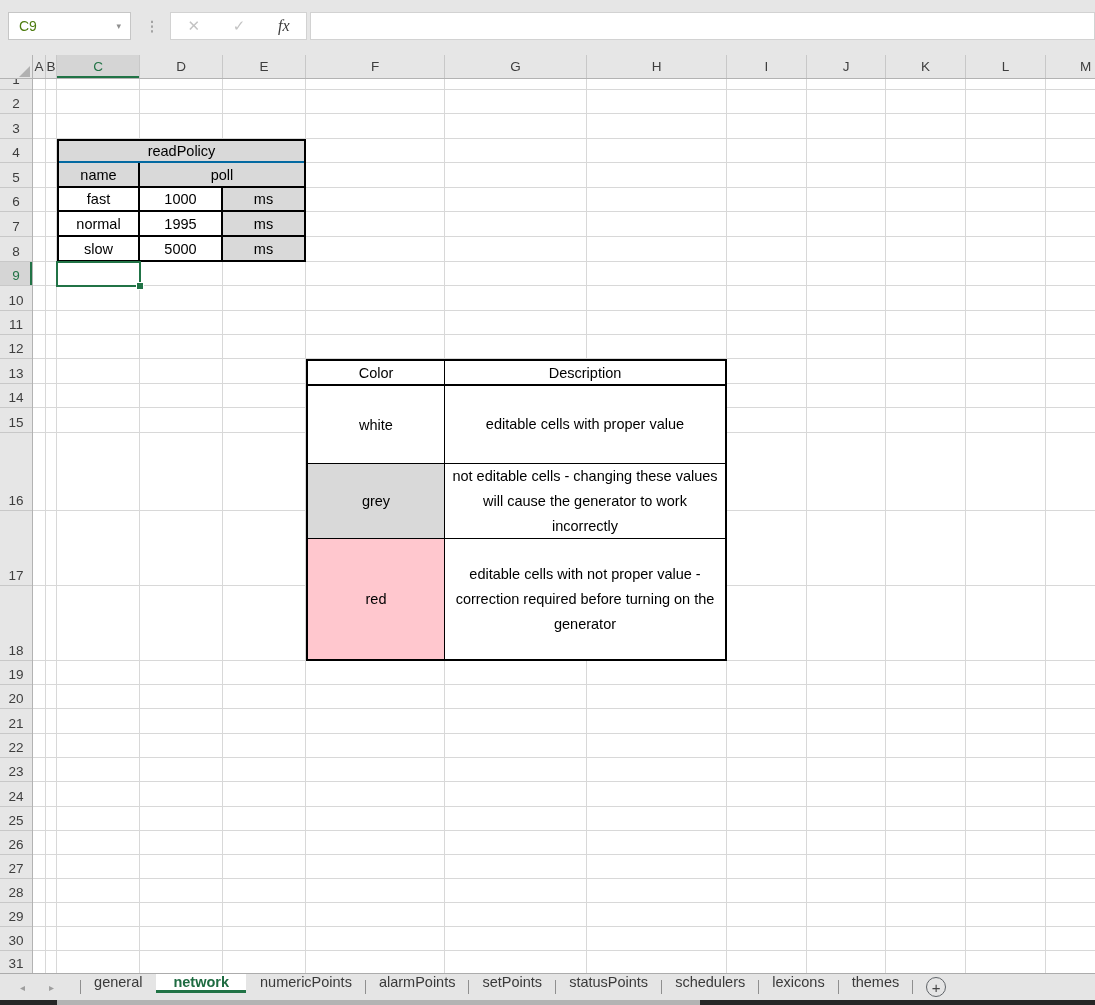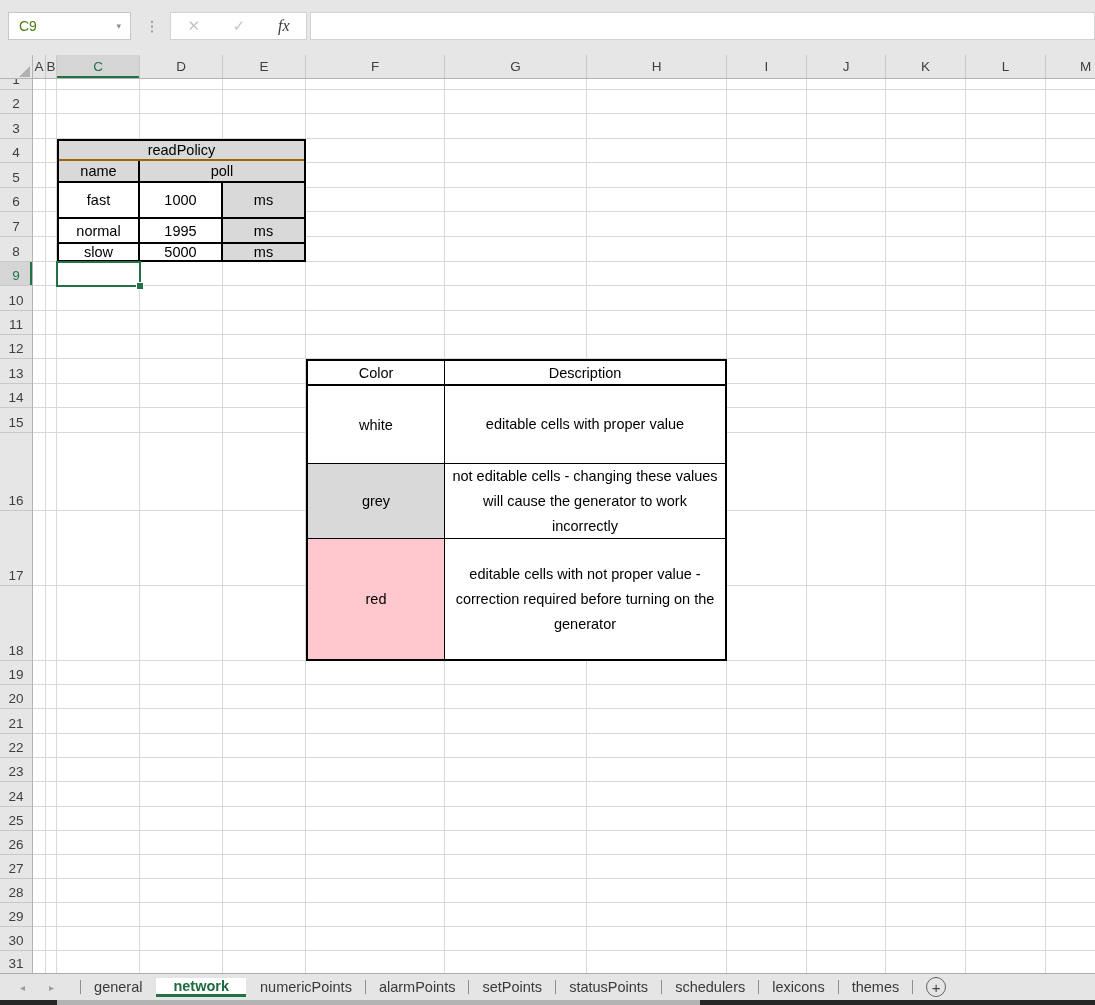--- a/index.html
+++ b/index.html
@@ -70,21 +70,21 @@
   .rowhead.sel { background:#d5d5d5; color:#217346; }
   .rowhead.sel::after { content:""; position:absolute; right:0; top:0; bottom:0; width:2px; background:#217346; }
 
   #canvas { position:absolute; left:33px; top:24px; width:1062px; height:894px; background:#fff; overflow:hidden; }
   .vline { position:absolute; top:0; bottom:0; width:1px; background:#d8d8d8; z-index:0; }
   .hline { position:absolute; left:0; right:0; height:1px; background:#d8d8d8; z-index:0; }
 
   
   .rp { position:absolute; z-index:2; background:#fff; border:2px solid #000; display:flex; flex-direction:column; }
   .rp-title {
-    height:22px; background:#d9d9d9; border-bottom:2px solid #a16207;
+    height:22px; background:#d9d9d9; border-bottom:2px solid #0369a1;
     display:flex; align-items:center; justify-content:center; font-size:14.5px; color:#000;
   }
   .rp-head { height:25px; display:flex; border-bottom:2px solid #000; }
   .rp-head-name { width:81px; background:#d9d9d9; border-right:2px solid #000;
     display:flex; align-items:center; justify-content:center; font-size:14.5px; }
   .rp-head-poll { flex:1; background:#d9d9d9; display:flex; align-items:center; justify-content:center; font-size:14.5px; }
   .rp-row { display:flex; border-bottom:2px solid #000; }
   .rp-row:last-child { border-bottom:none; flex:1; }
   .rp-c1 { width:81px; border-right:2px solid #000; display:flex; align-items:center; justify-content:center; font-size:14.5px; background:#fff; }
   .rp-c2 { width:83px; border-right:2px solid #000; display:flex; align-items:center; justify-content:center; font-size:14.5px; background:#fff; }
@@ -110,21 +110,21 @@
   .selbox { position:absolute; z-index:3; border:2px solid #217346; background:transparent; pointer-events:auto; }
   .fillhandle { position:absolute; z-index:4; width:8px; height:8px; background:#217346; border:1px solid #fff; }
 
   
   .tabbar {
     position:absolute; left:0; top:973px; width:1095px; height:27px;
     background:#e5e5e5; border-top:1px solid #acacac; display:flex; align-items:stretch;
   }
   .navarrows { display:flex; align-items:center; gap:24px; padding-left:20px; padding-right:26px; }
   .navarrow { color:#9e9e9e; font-size:10px; }
-  #tabs { display:flex; align-items:center; }
+  #tabs { display:flex; align-items:flex-start; }
   .tabsep { width:1px; height:14px; background:#8f8f8f; align-self:center; }
   .tabsep.hidden { visibility:hidden; }
   .tab { display:flex; align-items:center; padding:0 13px; font-size:14.5px; color:#3a3a3a; cursor:default; }
   .tab.active {
     background:#fff; color:#1e6b41; font-weight:bold; padding:0 17px;
     border-bottom:3px solid #217346;
   }
   .addbtn {
     width:20px; height:20px; border:1px solid #5f6368; border-radius:50%;
     display:flex; align-items:center; justify-content:center;
@@ -208,21 +208,21 @@
 
   <div id="canvas">
 
     <div class="rp" id="rp-table" style="left: 24px; top: 60px; width: 249px; height: 123px;">
       <div class="rp-title">readPolicy</div>
       <div class="rp-head">
         <div class="rp-head-name">name</div>
         <div class="rp-head-poll">poll</div>
       </div>
       <div id="rp-rows" style="display:flex;flex-direction:column;flex:1;">
-          <div class="rp-row" style="height: 36px; justify-content: center;">
+          <div class="rp-row" style="height: 24px; justify-content: center;">
             <div class="rp-c1">fast</div>
             <div class="rp-c2">1000</div>
             <div class="rp-c3">ms</div>
           </div>
           <div class="rp-row" style="height: 25px;">
             <div class="rp-c1">normal</div>
             <div class="rp-c2">1995</div>
             <div class="rp-c3">ms</div>
           </div>
           <div class="rp-row">

